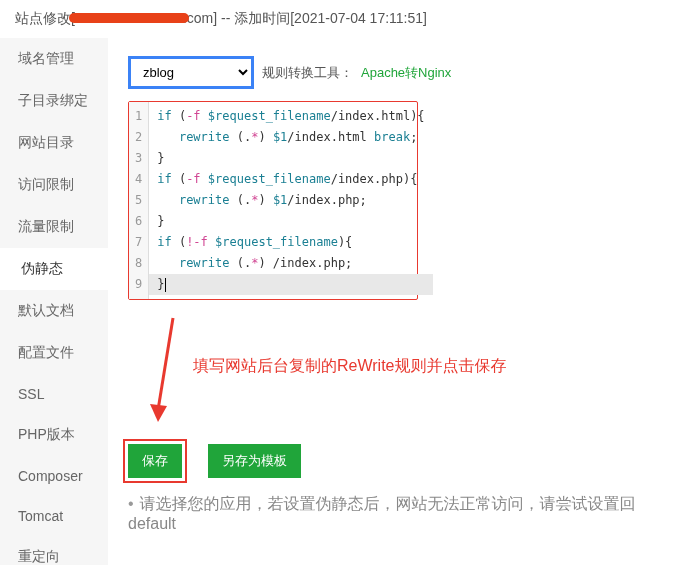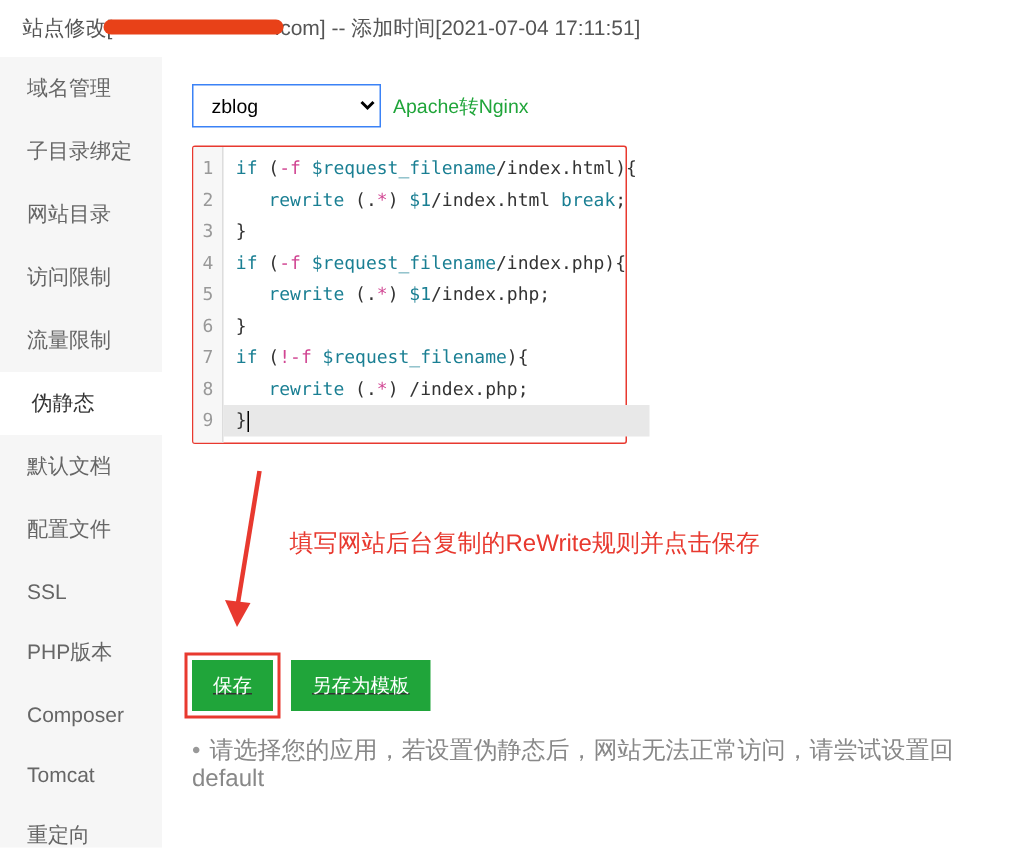--- a/index.html
+++ b/index.html
@@ -6,37 +6,37 @@
 body { font-family: "Microsoft YaHei", Arial, sans-serif; font-size: 13px; color: #333; background: #fff; width: 688px; height: 565px; overflow: hidden; }
 .header { padding: 10px 15px; font-size: 14px; color: #555; position: relative; }
 .header .redact { display: inline-block; width: 120px; height: 10px; background: #e84118; border-radius: 5px; vertical-align: middle; margin: 0 -6px 0 -6px; position: relative; top: -1px; }
 .container { display: flex; height: calc(100% - 38px); }
 .sidebar { width: 108px; background: #fff; }
 .sidebar-item { padding: 12px 18px; font-size: 14px; color: #666; cursor: pointer; }
 .sidebar-item.active { background: #fff; font-weight: 500; color: #333; border-left: 3px solid transparent; }
 .sidebar-item:not(.active) { background: #f6f6f6; }
 .main { flex: 1; padding: 18px 20px 10px 20px; overflow: hidden; }
 .toolbar { display: flex; align-items: center; gap: 8px; margin-bottom: 12px; }
-.select { border: 1px solid #3b82f6; padding: 5px 8px; font-size: 13px; width: 126px; background: #fff; }
+.select { border: 3px solid #3b82f6; padding: 5px 8px; font-size: 13px; width: 126px; background: #fff; }
 .tool-label { font-size: 13px; color: #555; }
 .tool-link { color: #20a53a; text-decoration: none; }
 .editor-wrap { border: 1px solid #e8392f; border-radius: 2px; width: 290px; }
 .editor { display: flex; font-family: Consolas, monospace; font-size: 12px; }
 .gutter { background: #f7f7f7; border-right: 1px solid #ddd; text-align: right; padding: 4px 6px; color: #999; user-select: none; }
 .gutter div { height: 21px; line-height: 21px; }
 .code { padding: 4px 8px; flex: 1; color: #333; white-space: pre; line-height: 21px; }
 .code .kw { color: #1a7f93; }
 .code .var { color: #1a7f93; }
 .code .pink { color: #d14693; }
 .last-line { background: #e8e8e8; display: block; margin: 0 -8px; padding: 0 8px; }
 .cursor { display: inline-block; width: 1px; height: 14px; background: #000; vertical-align: middle; margin-left: 1px; }
 .annotation-area { position: relative; height: 130px; margin-top: 10px; }
 .arrow-svg { position: absolute; left: 10px; top: 0; }
 .anno-text { position: absolute; left: 65px; top: 46px; color: #e8392f; font-size: 16px; font-weight: 500; }
-.buttons { display: flex; gap: 12px; margin-top: 4px; text-decoration: underline; }
+.buttons { display: flex; gap: 26px; margin-top: 4px; }
 .btn { background: #20a53a; color: #fff; border: none; padding: 8px 14px; font-size: 13px; cursor: pointer; }
 .btn.primary-box { outline: 2px solid #e8392f; outline-offset: 3px; }
 .hint { margin-top: 16px; font-size: 16px; color: #888; }
 .hint::before { content: "•"; margin-right: 6px; color: #999; }
 </style>
 </head>
 <body>
 
 <div class="header">
   <span>站点修改[</span><span class="redact"></span><span>.com]</span><span> -- 添加时间[2021-07-04 17:11:51]</span>
@@ -57,20 +57,21 @@
     <div class="sidebar-item">Composer</div>
     <div class="sidebar-item">Tomcat</div>
     <div class="sidebar-item">重定向</div>
   </div>
 
   <div class="main">
     <div class="toolbar">
       <select class="select">
         <option>zblog</option>
       </select>
+      <span class="tool-label">规则转换工具：</span>
       <a href="#" class="tool-link">Apache转Nginx</a>
     </div>
 
     <div class="editor-wrap">
       <div class="editor">
         <div class="gutter">
           <div>1</div>
             <div>2</div>
             <div>3</div>
             <div>4</div>

